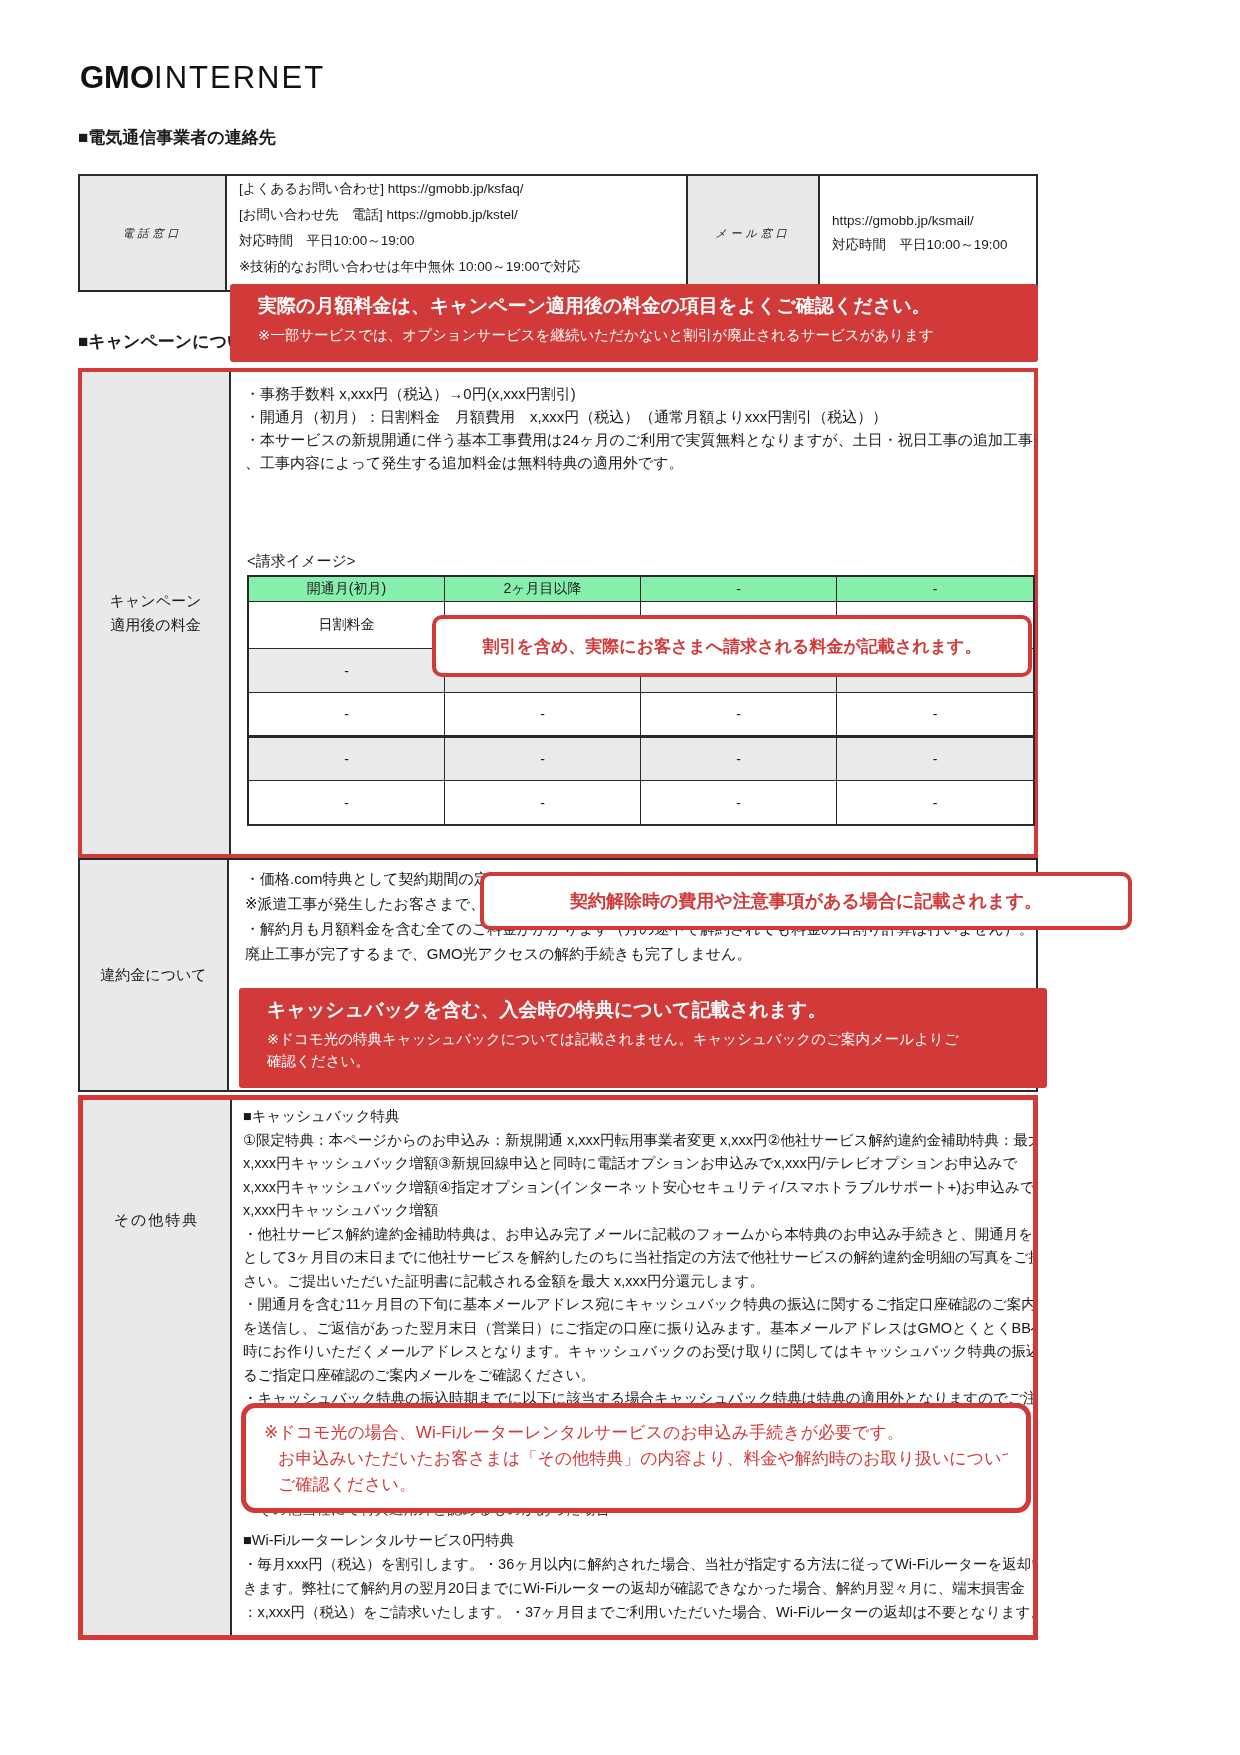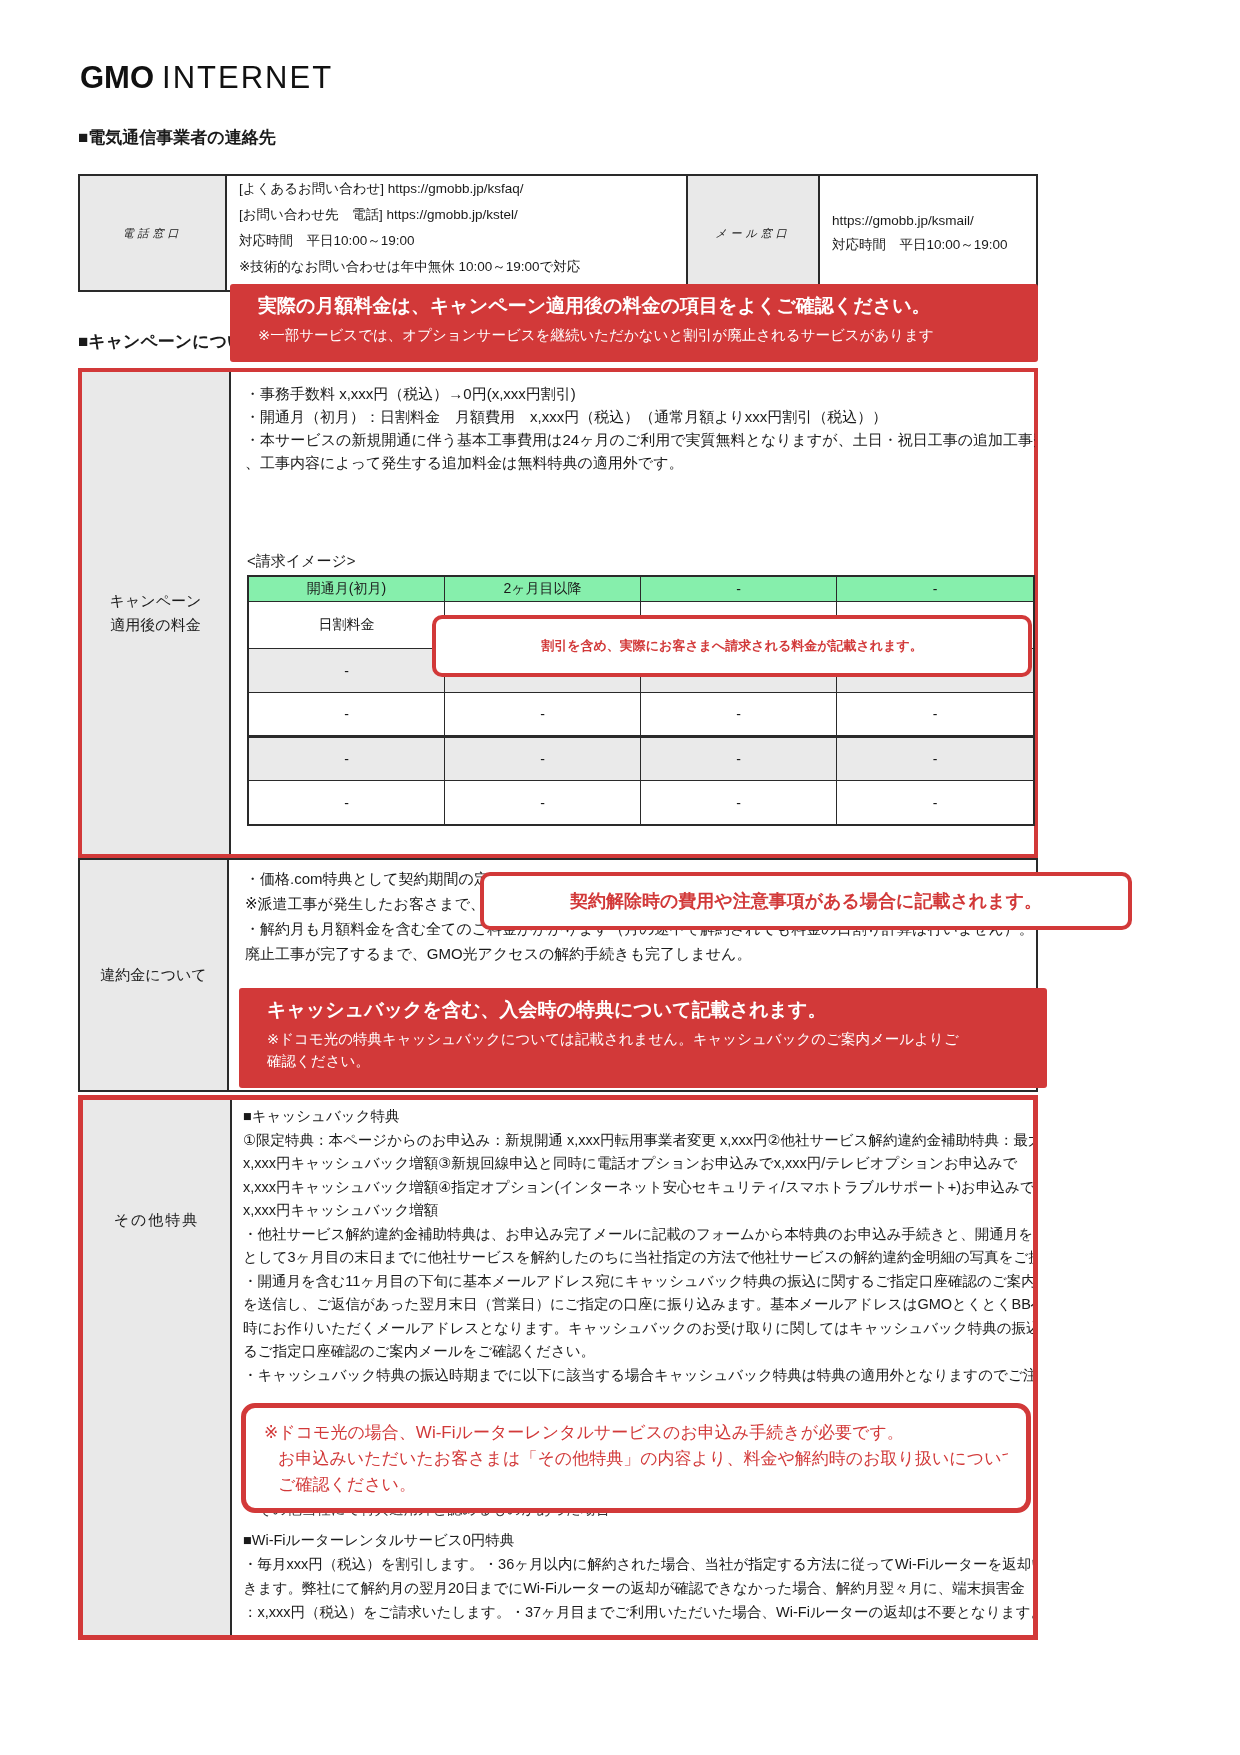--- a/index.html
+++ b/index.html
@@ -13,21 +13,21 @@
     position:relative;width:1240px;height:1755px;background:#ffffff;
     font-family:"Liberation Sans","DejaVu Sans",sans-serif;color:var(--ink);
     overflow:hidden;
   }
   .abs{position:absolute;}
   .tline{white-space:nowrap;overflow:hidden;}
 
   
   .logo{left:80px;top:52px;display:flex;align-items:baseline;font-size:31px;color:#111;}
   .logo-gmo{font-weight:800;letter-spacing:0;margin-top:8px;}
-  .logo-int{font-weight:400;letter-spacing:2px;margin-left:8px;}
+  .logo-int{font-weight:400;letter-spacing:2px;}
 
   
   .heading{font-size:17px;font-weight:bold;white-space:nowrap;}
   .heading-contact{left:78px;top:126px;}
   .heading-campaign{left:78px;top:330px;z-index:1;}
 
   
   .contact-table{
     left:78px;top:174px;width:960px;height:118px;
     display:grid;grid-template-columns:147px 461px 132px 220px;
@@ -83,21 +83,21 @@
   .bt-r3{height:42px;}
   .bt-r4{height:42px;background:#eaeaea;border-top:3px solid var(--line);}
   .bt-r5{height:43px;}
 
   
   .outline-callout{
     position:absolute;background:#fff;border:4px solid var(--red);border-radius:10px;
     color:var(--red);font-weight:bold;display:flex;align-items:center;justify-content:center;
     box-sizing:border-box;white-space:nowrap;overflow:hidden;z-index:5;
   }
-  .callout-billing{left:350px;top:243px;width:600px;height:62px;font-size:13px;}
+  .callout-billing{left:350px;top:243px;width:600px;height:62px;font-size:17px;}
   .callout-cancel{left:400px;top:12px;width:652px;height:58px;font-size:18px;}
 
   
   .penalty-lines{position:absolute;left:165px;top:6px;width:788px;font-size:15px;line-height:25px;}
 
   
   .cashback-lines{position:absolute;left:160px;top:5px;width:790px;font-size:14.5px;line-height:23.5px;}
   .docomo-callout{
     position:absolute;left:158px;top:303px;width:790px;height:110px;
     background:#fff;border:5px solid var(--red);border-radius:14px;box-sizing:border-box;
@@ -210,20 +210,21 @@
   <div class="abs trow row-benefits">
     <div class="row-label-cell row-label-top">その他特典</div>
     <div class="cashback-lines">
         <div class="tline">■キャッシュバック特典</div>
         <div class="tline">①限定特典：本ページからのお申込み：新規開通 x,xxx円転用事業者変更 x,xxx円②他社サービス解約違約金補助特典：最大</div>
         <div class="tline">x,xxx円キャッシュバック増額③新規回線申込と同時に電話オプションお申込みでx,xxx円/テレビオプションお申込みで</div>
         <div class="tline">x,xxx円キャッシュバック増額④指定オプション(インターネット安心セキュリティ/スマホトラブルサポート+)お申込みで</div>
         <div class="tline">x,xxx円キャッシュバック増額</div>
         <div class="tline">・他社サービス解約違約金補助特典は、お申込み完了メールに記載のフォームから本特典のお申込み手続きと、開通月を1ヶ月目</div>
         <div class="tline">として3ヶ月目の末日までに他社サービスを解約したのちに当社指定の方法で他社サービスの解約違約金明細の写真をご提出くだ</div>
+        <div class="tline">さい。ご提出いただいた証明書に記載される金額を最大 x,xxx円分還元します。</div>
         <div class="tline">・開通月を含む11ヶ月目の下旬に基本メールアドレス宛にキャッシュバック特典の振込に関するご指定口座確認のご案内メール</div>
         <div class="tline">を送信し、ご返信があった翌月末日（営業日）にご指定の口座に振り込みます。基本メールアドレスはGMOとくとくBBへのご入会</div>
         <div class="tline">時にお作りいただくメールアドレスとなります。キャッシュバックのお受け取りに関してはキャッシュバック特典の振込に関す</div>
         <div class="tline">るご指定口座確認のご案内メールをご確認ください。</div>
         <div class="tline">・キャッシュバック特典の振込時期までに以下に該当する場合キャッシュバック特典は特典の適用外となりますのでご注意くだ</div>
       </div>
     <div class="obscured-line tline">・その他当社にて特典適用外と認めるものがあった場合</div>
     <div class="docomo-callout">
         <div class="tline">※ドコモ光の場合、Wi-Fiルーターレンタルサービスのお申込み手続きが必要です。</div>
         <div class="tline">お申込みいただいたお客さまは「その他特典」の内容より、料金や解約時のお取り扱いについて</div>

